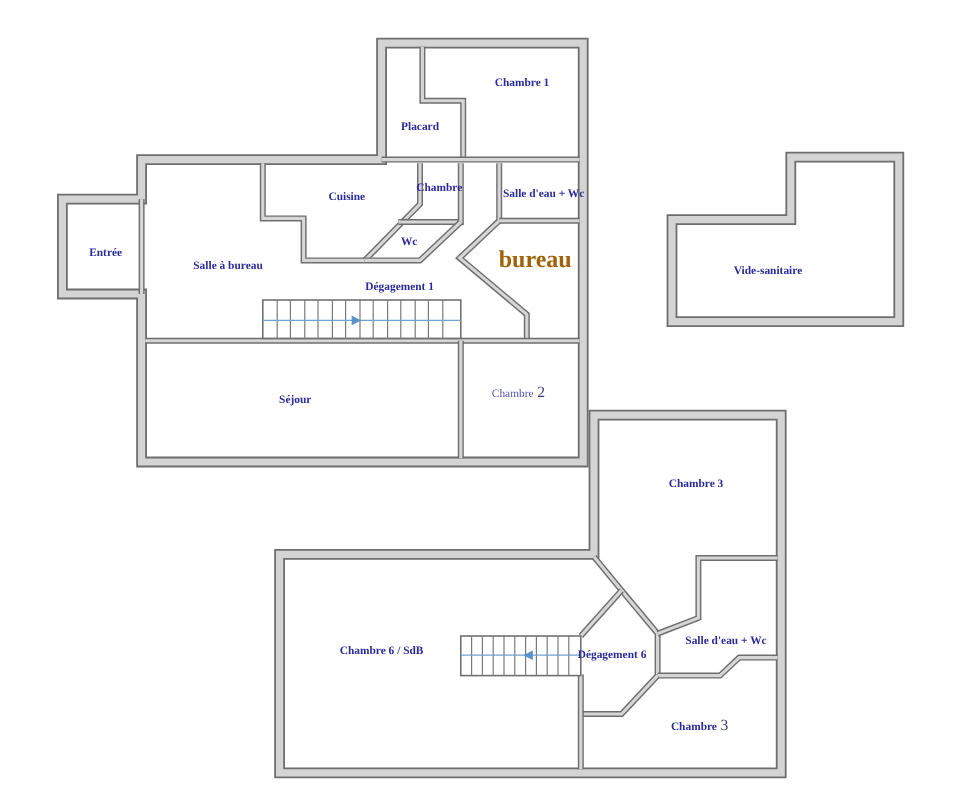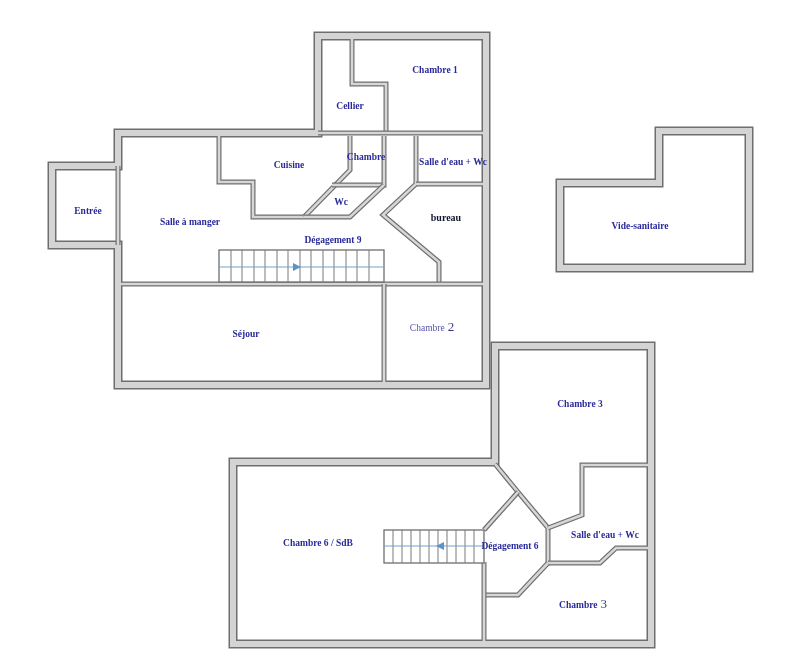--- a/index.html
+++ b/index.html
@@ -7,21 +7,21 @@
   #plan { position: absolute; left: 0; top: 0; width: 800px; height: 670px; }
   .wall { fill: none; stroke: #6e6e6e; stroke-width: 9; stroke-linejoin: miter; stroke-linecap: square; }
   .wall-in { fill: none; stroke: #d4d4d4; stroke-width: 6; stroke-linejoin: miter; stroke-linecap: square; }
   .pwall { fill: none; stroke: #6e6e6e; stroke-width: 5; stroke-linejoin: miter; }
   .pwall-in { fill: none; stroke: #d6d6d6; stroke-width: 2.6; stroke-linejoin: miter; }
   .stair-box { fill: #ffffff; stroke: #6e6e6e; stroke-width: 1.3; }
   .tread { stroke: #7a7a7a; stroke-width: 1; }
   .stair-line { stroke: #6fa3cf; stroke-width: 1; }
   .stair-arrow { fill: #5b92c7; }
   .label { position: absolute; white-space: nowrap; font-family: Liberation Serif, serif; font-weight: bold; font-size: 9.5px; color: #2a2a9a; transform: translate(-50%, -50%); }
-  .label.big { font-size: 10px; color: #0f172a; }
+  .label.big { font-size: 20px; color: #a16207; }
   .label .num { font-weight: normal; font-size: 13px; color: #3a3a7a; margin-left: 3px; }
   .label.light { color: #5555aa; font-weight: normal; text-align: right; }
 </style>
 </head>
 <body>
 
 <svg id="plan" viewBox="0 0 800 670" xmlns="http://www.w3.org/2000/svg">
 
   <g>
     <path class="wall" d="M318,36 L486,36 L486,385 L118,385 L118,245 L52,245 L52,166 L118,166 L118,133 L318,133 Z"></path>
@@ -125,29 +125,29 @@
     <line class="tread" x1="447" y1="530" x2="447" y2="563"></line>
     <line class="tread" x1="456" y1="530" x2="456" y2="563"></line>
     <line class="tread" x1="465" y1="530" x2="465" y2="563"></line>
     <line class="tread" x1="474" y1="530" x2="474" y2="563"></line>
     <line class="stair-line" x1="384" y1="546" x2="484" y2="546"></line>
     <polygon class="stair-arrow" points="444,542 436,546 444,550"></polygon>
   </g>
 </svg>
 
 <div class="label" style="left:88px;top:211px">Entrée</div>
-<div class="label" style="left:190px;top:222px">Salle à manger</div>
+<div class="label" style="left:190px;top:222px">Salle à bureau</div>
 <div class="label" style="left:289px;top:165px">Cuisine</div>
-<div class="label" style="left:350px;top:106px">Cellier</div>
+<div class="label" style="left:350px;top:106px">Placard</div>
 <div class="label" style="left:435px;top:70px">Chambre 1</div>
 <div class="label" style="left:366px;top:157px">Chambre</div>
 <div class="label" style="left:341px;top:202px">Wc</div>
 <div class="label" style="left:453px;top:162px">Salle d'eau + Wc</div>
 <div class="label big" style="left:446px;top:217px">bureau</div>
-<div class="label" style="left:333px;top:240px">Dégagement 9</div>
+<div class="label" style="left:333px;top:240px">Dégagement 1</div>
 <div class="label" style="left:246px;top:334px">Séjour</div>
 <div class="label light" style="left:432px;top:327px"><span>Chambre</span><span class="num">2</span></div>
 
 <div class="label" style="left:640px;top:226px">Vide-sanitaire</div>
 
 <div class="label" style="left:580px;top:404px">Chambre 3</div>
 <div class="label" style="left:318px;top:543px">Chambre 6 / SdB</div>
 <div class="label" style="left:510px;top:546px">Dégagement 6</div>
 <div class="label" style="left:605px;top:535px">Salle d'eau + Wc</div>
 <div class="label" style="left:583px;top:604px"><span>Chambre</span><span class="num">3</span></div>

